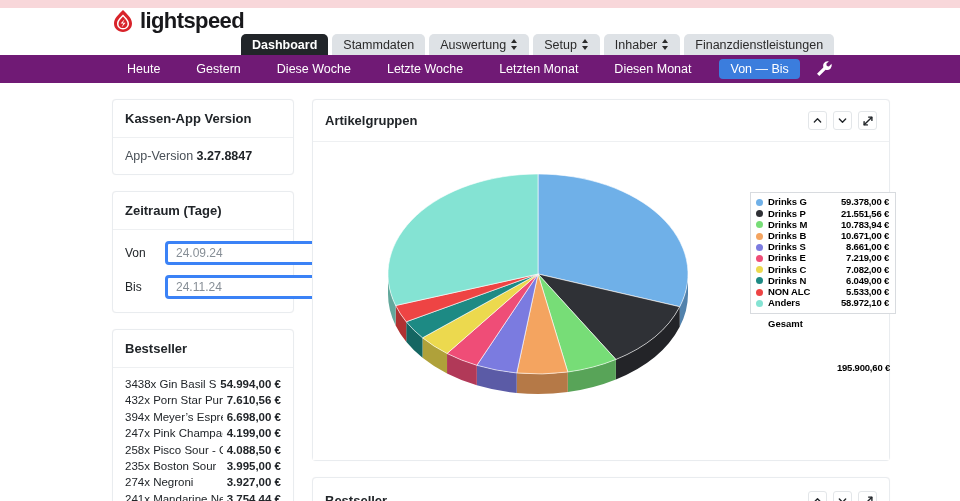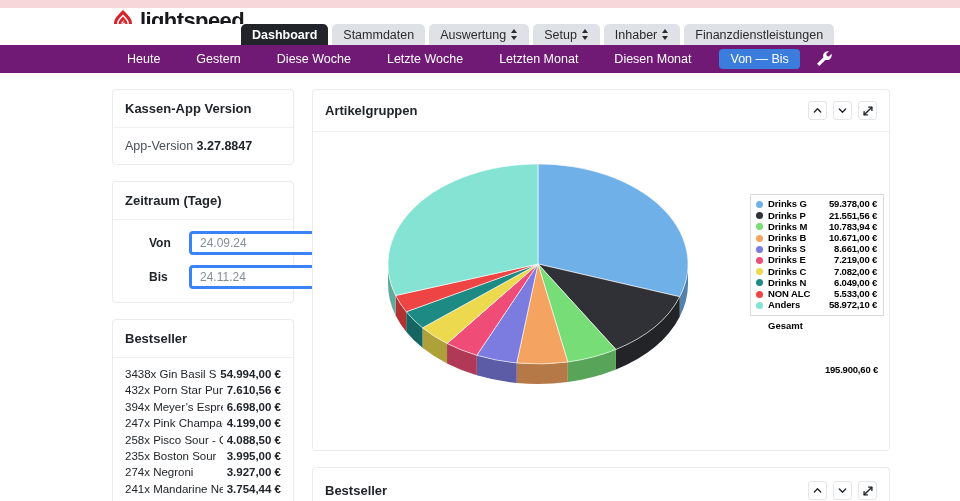--- a/index.html
+++ b/index.html
@@ -9,21 +9,21 @@
     background: #ffffff;
     color: #212529;
     font-size: 13px;
   }
 
   
   .top-strip { height: 8px; background: #f8d7da; width: 100%; }
 
   
   .logo-row {
-    height: 16px;
+    height: 26px;
     background: #ffffff;
     display: flex;
     align-items: flex-start;
     padding-left: 112px;
     position: relative;
   }
   .logo { display: flex; align-items: center; gap: 6px; height: 26px; }
   .logo-mark { width: 22px; height: 24px; display: block; }
   .logo-text {
     font-size: 22px;
@@ -126,21 +126,21 @@
   .card-body { padding: 11px 12px; }
 
   .appver { font-size: 12.5px; color: #495057; }
   .appver b { color: #212529; font-weight: 700; }
 
   
   .form-row { display: flex; align-items: center; margin-bottom: 10px; }
   .form-row:last-child { margin-bottom: 2px; }
   .form-label {
     width: 40px; flex: 0 0 40px;
-    font-size: 12px; font-weight: 700; color: #212529; margin-left: 24px;
+    font-size: 12px; font-weight: 400; color: #212529;
   }
   .form-input {
     flex: 1 1 auto;
     height: 24px;
     border: 3px solid #3b82f6;
     border-radius: 4px;
     padding: 0 8px;
     font-family: "Liberation Sans", sans-serif;
     font-size: 12px;
     color: #868e96;
@@ -172,22 +172,22 @@
     display: flex; align-items: center; justify-content: center;
     cursor: pointer;
   }
   .icon-btn svg { display: block; }
 
   
   .chart-body { height: 318px; position: relative; background: #fff; }
   .pie-wrap { position: absolute; left: 60px; top: 14px; width: 330px; height: 250px; }
   .legend {
     position: absolute;
-    left: 437px; top: 62px;
-    width: 134px;
+    left: 437px; top: 50px;
+    width: 146px;
   }
   .legend-box {
     border: 1px solid #d8dbdf;
     background: #fff;
     padding: 4px 6px 4px 5px;
   }
   .legend-row {
     display: flex; align-items: center;
     font-size: 9.5px;
     line-height: 10.4px;

